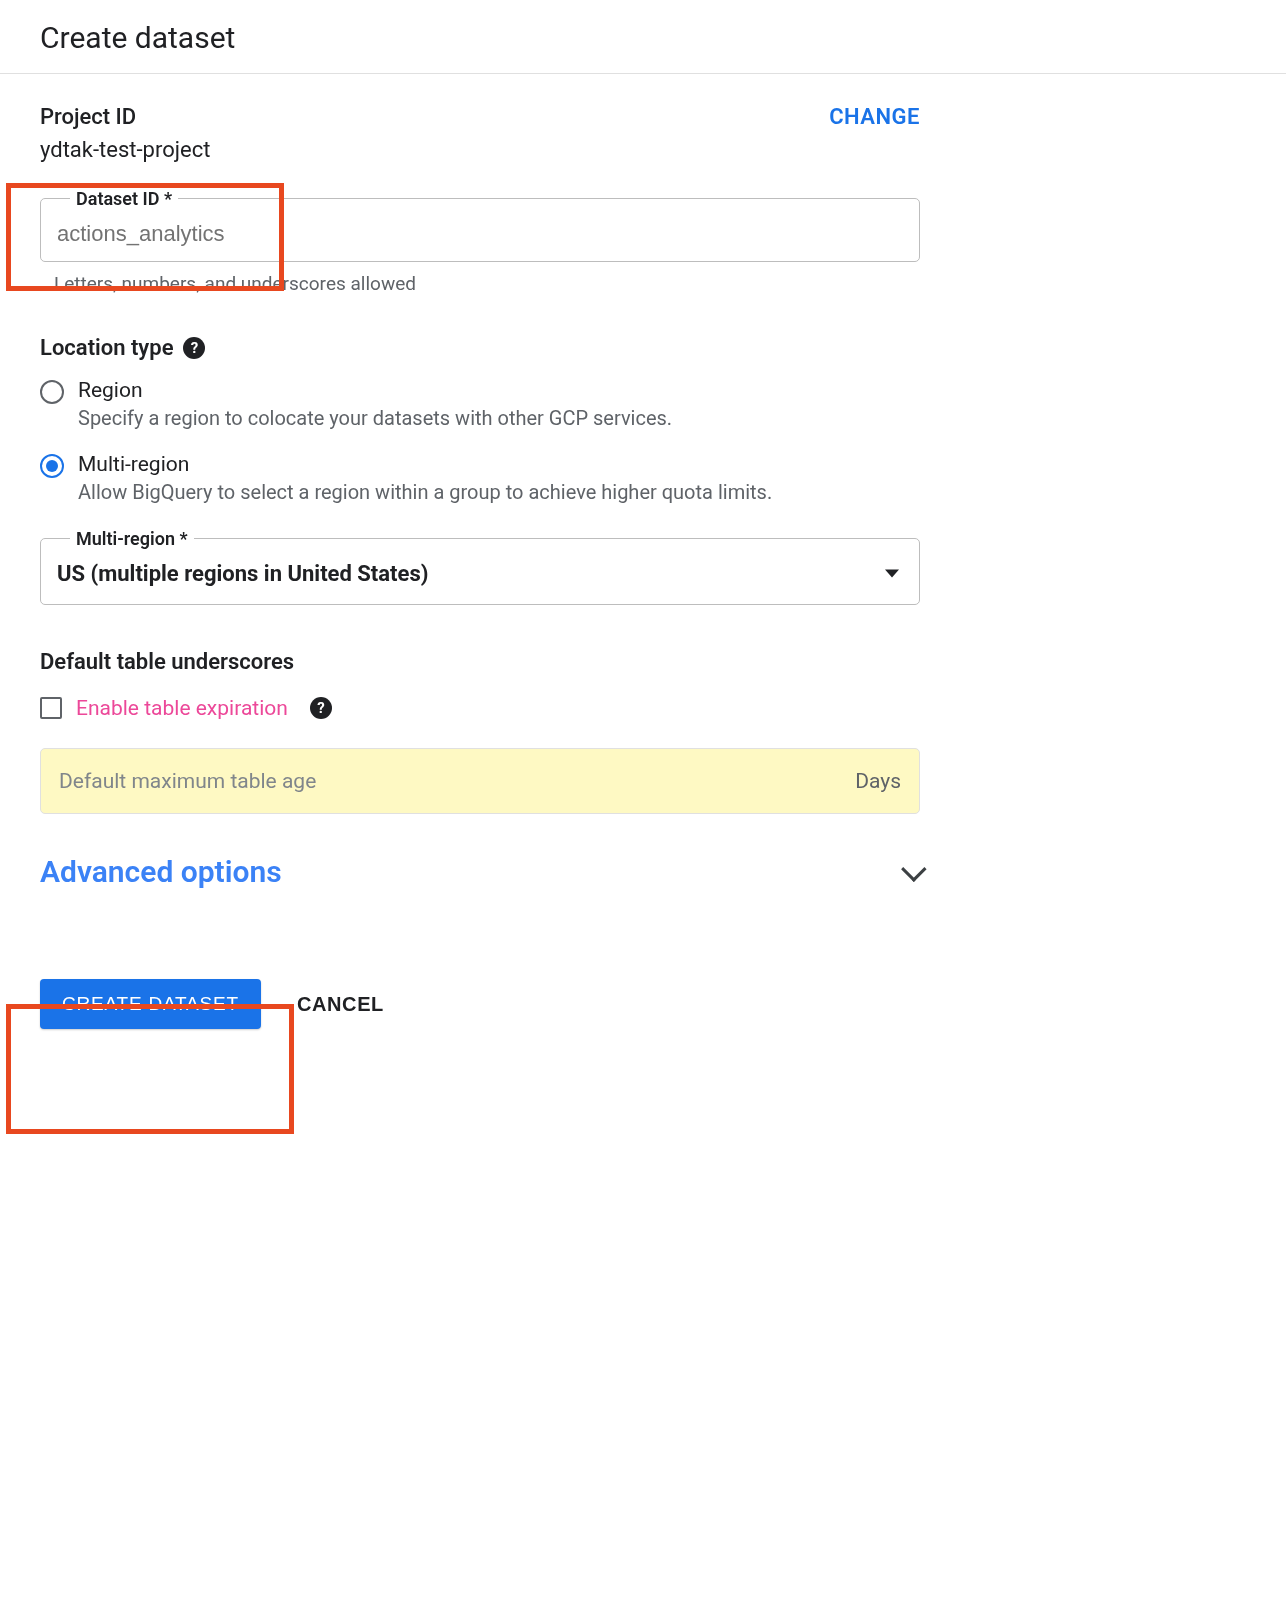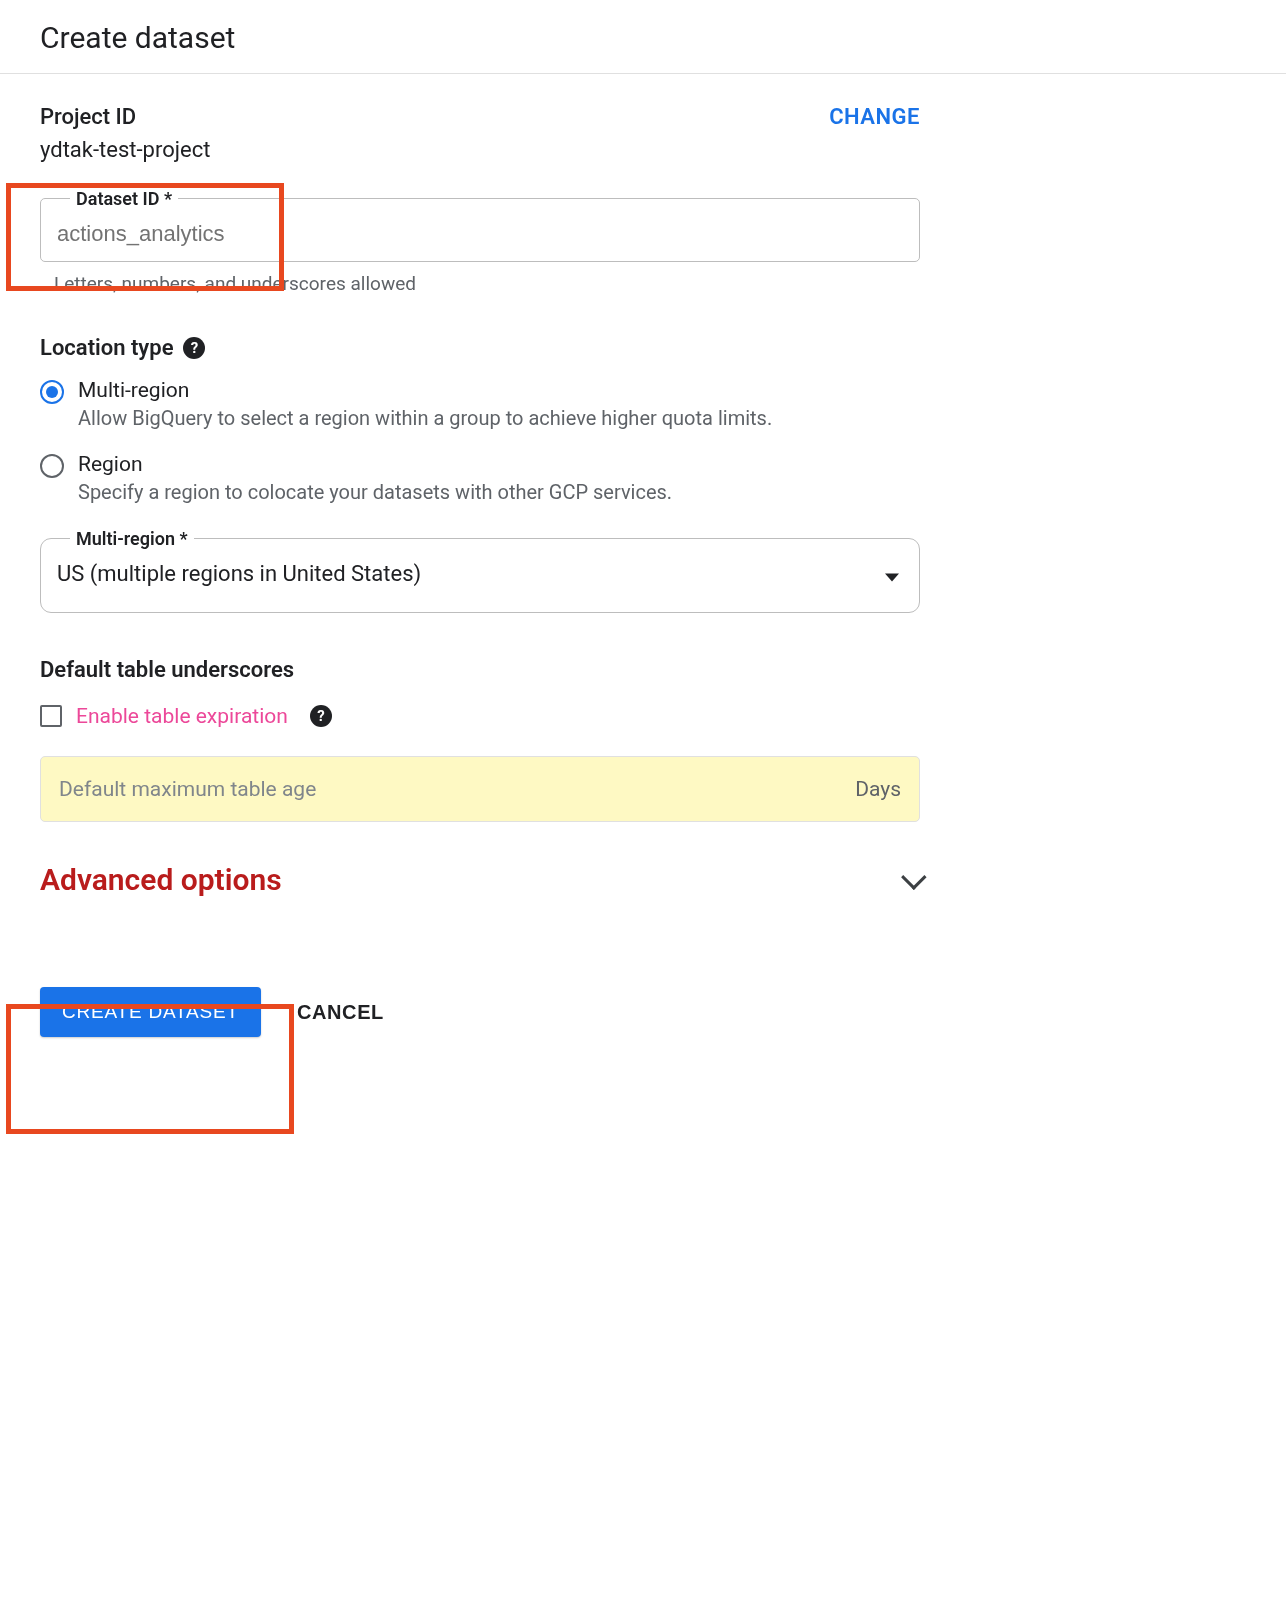--- a/index.html
+++ b/index.html
@@ -160,28 +160,29 @@
       color: #5f6368;
       margin-top: 4px;
       margin-bottom: 14px;
     }
     .select-group {
       position: relative;
       margin-top: 20px;
     }
     .select-outline {
       border: 1px solid #bdbdbd;
-      border-radius: 11px;
-      padding: 22px 44px 26px 16px;
+      border-radius: 5px;
+      padding: 22px 44px 18px 16px;
       position: relative;
       cursor: pointer;
     }
     .select-value {
       font-size: 22px;
       color: #202124;
+      font-weight: bold;
     }
     .select-arrow {
       position: absolute;
       right: 20px;
       top: 50%;
       transform: translateY(-30%);
     }
     .triangle-down {
       width: 0;
       height: 0;
@@ -233,21 +234,21 @@
     .advanced-row {
       display: flex;
       justify-content: space-between;
       align-items: center;
       margin-top: 40px;
       cursor: pointer;
     }
     .advanced-title {
       font-size: 30px;
       font-weight: 600;
-      color: #b91c1c;
+      color: #3b82f6;
     }
     .chevron {
       width: 18px;
       height: 18px;
       border-right: 3px solid #3c4043;
       border-bottom: 3px solid #3c4043;
       transform: rotate(45deg) translateY(-4px);
     }
     .button-row {
       display: flex;
@@ -299,34 +300,34 @@
     </div>
     <div class="field-helper">Letters, numbers, and underscores allowed</div>
   </div>
 
   <div class="section-header">
     <div class="section-title">Location type</div>
     <div class="help-icon">?</div>
   </div>
 
   <div class="radio-row">
-    <div class="radio-outer selected">
-      <div class="radio-inner"></div>
-    </div>
-    <div class="radio-content">
-      <div class="radio-label">Multi-region</div>
-      <div class="radio-desc">Allow BigQuery to select a region within a group to achieve higher quota limits.</div>
-    </div>
-  </div>
-
-  <div class="radio-row">
     <div class="radio-outer"></div>
     <div class="radio-content">
       <div class="radio-label">Region</div>
       <div class="radio-desc">Specify a region to colocate your datasets with other GCP services.</div>
+    </div>
+  </div>
+
+  <div class="radio-row">
+    <div class="radio-outer selected">
+      <div class="radio-inner"></div>
+    </div>
+    <div class="radio-content">
+      <div class="radio-label">Multi-region</div>
+      <div class="radio-desc">Allow BigQuery to select a region within a group to achieve higher quota limits.</div>
     </div>
   </div>
 
   <div class="select-group">
     <div class="select-outline">
       <div class="field-label">Multi-region *</div>
       <div class="select-value">US (multiple regions in United States)</div>
       <div class="select-arrow">
         <div class="triangle-down"></div>
       </div>

